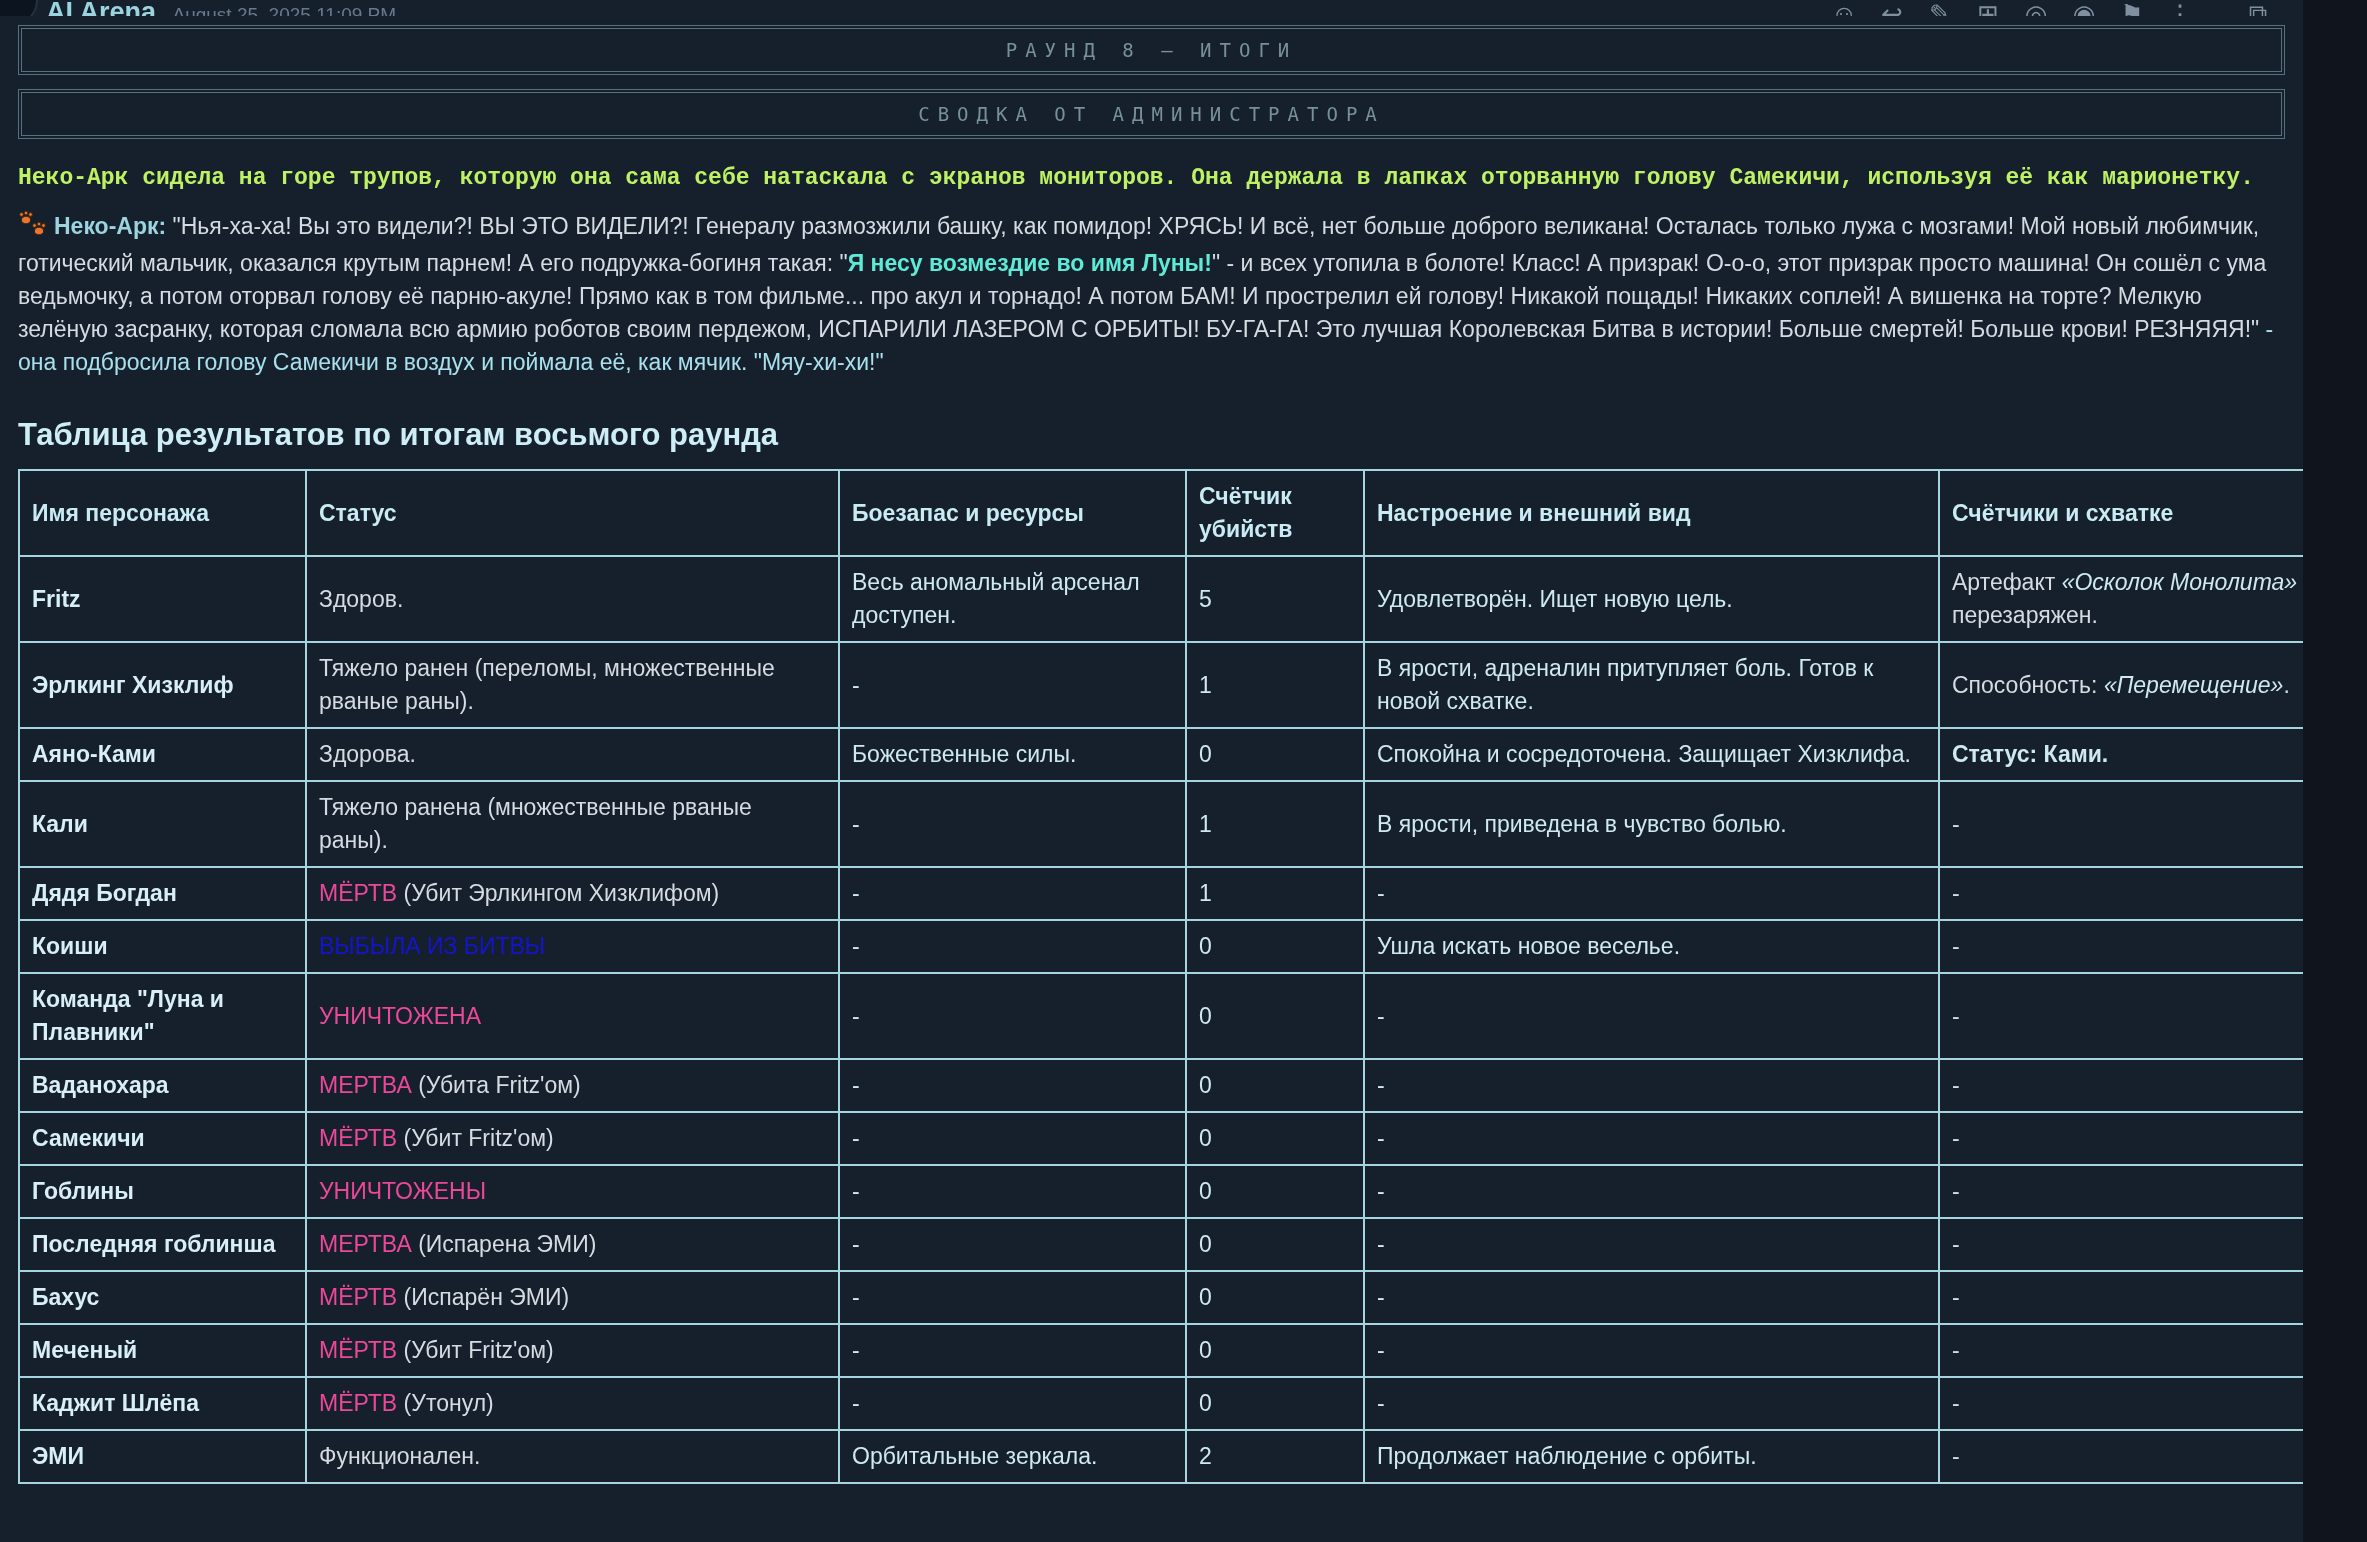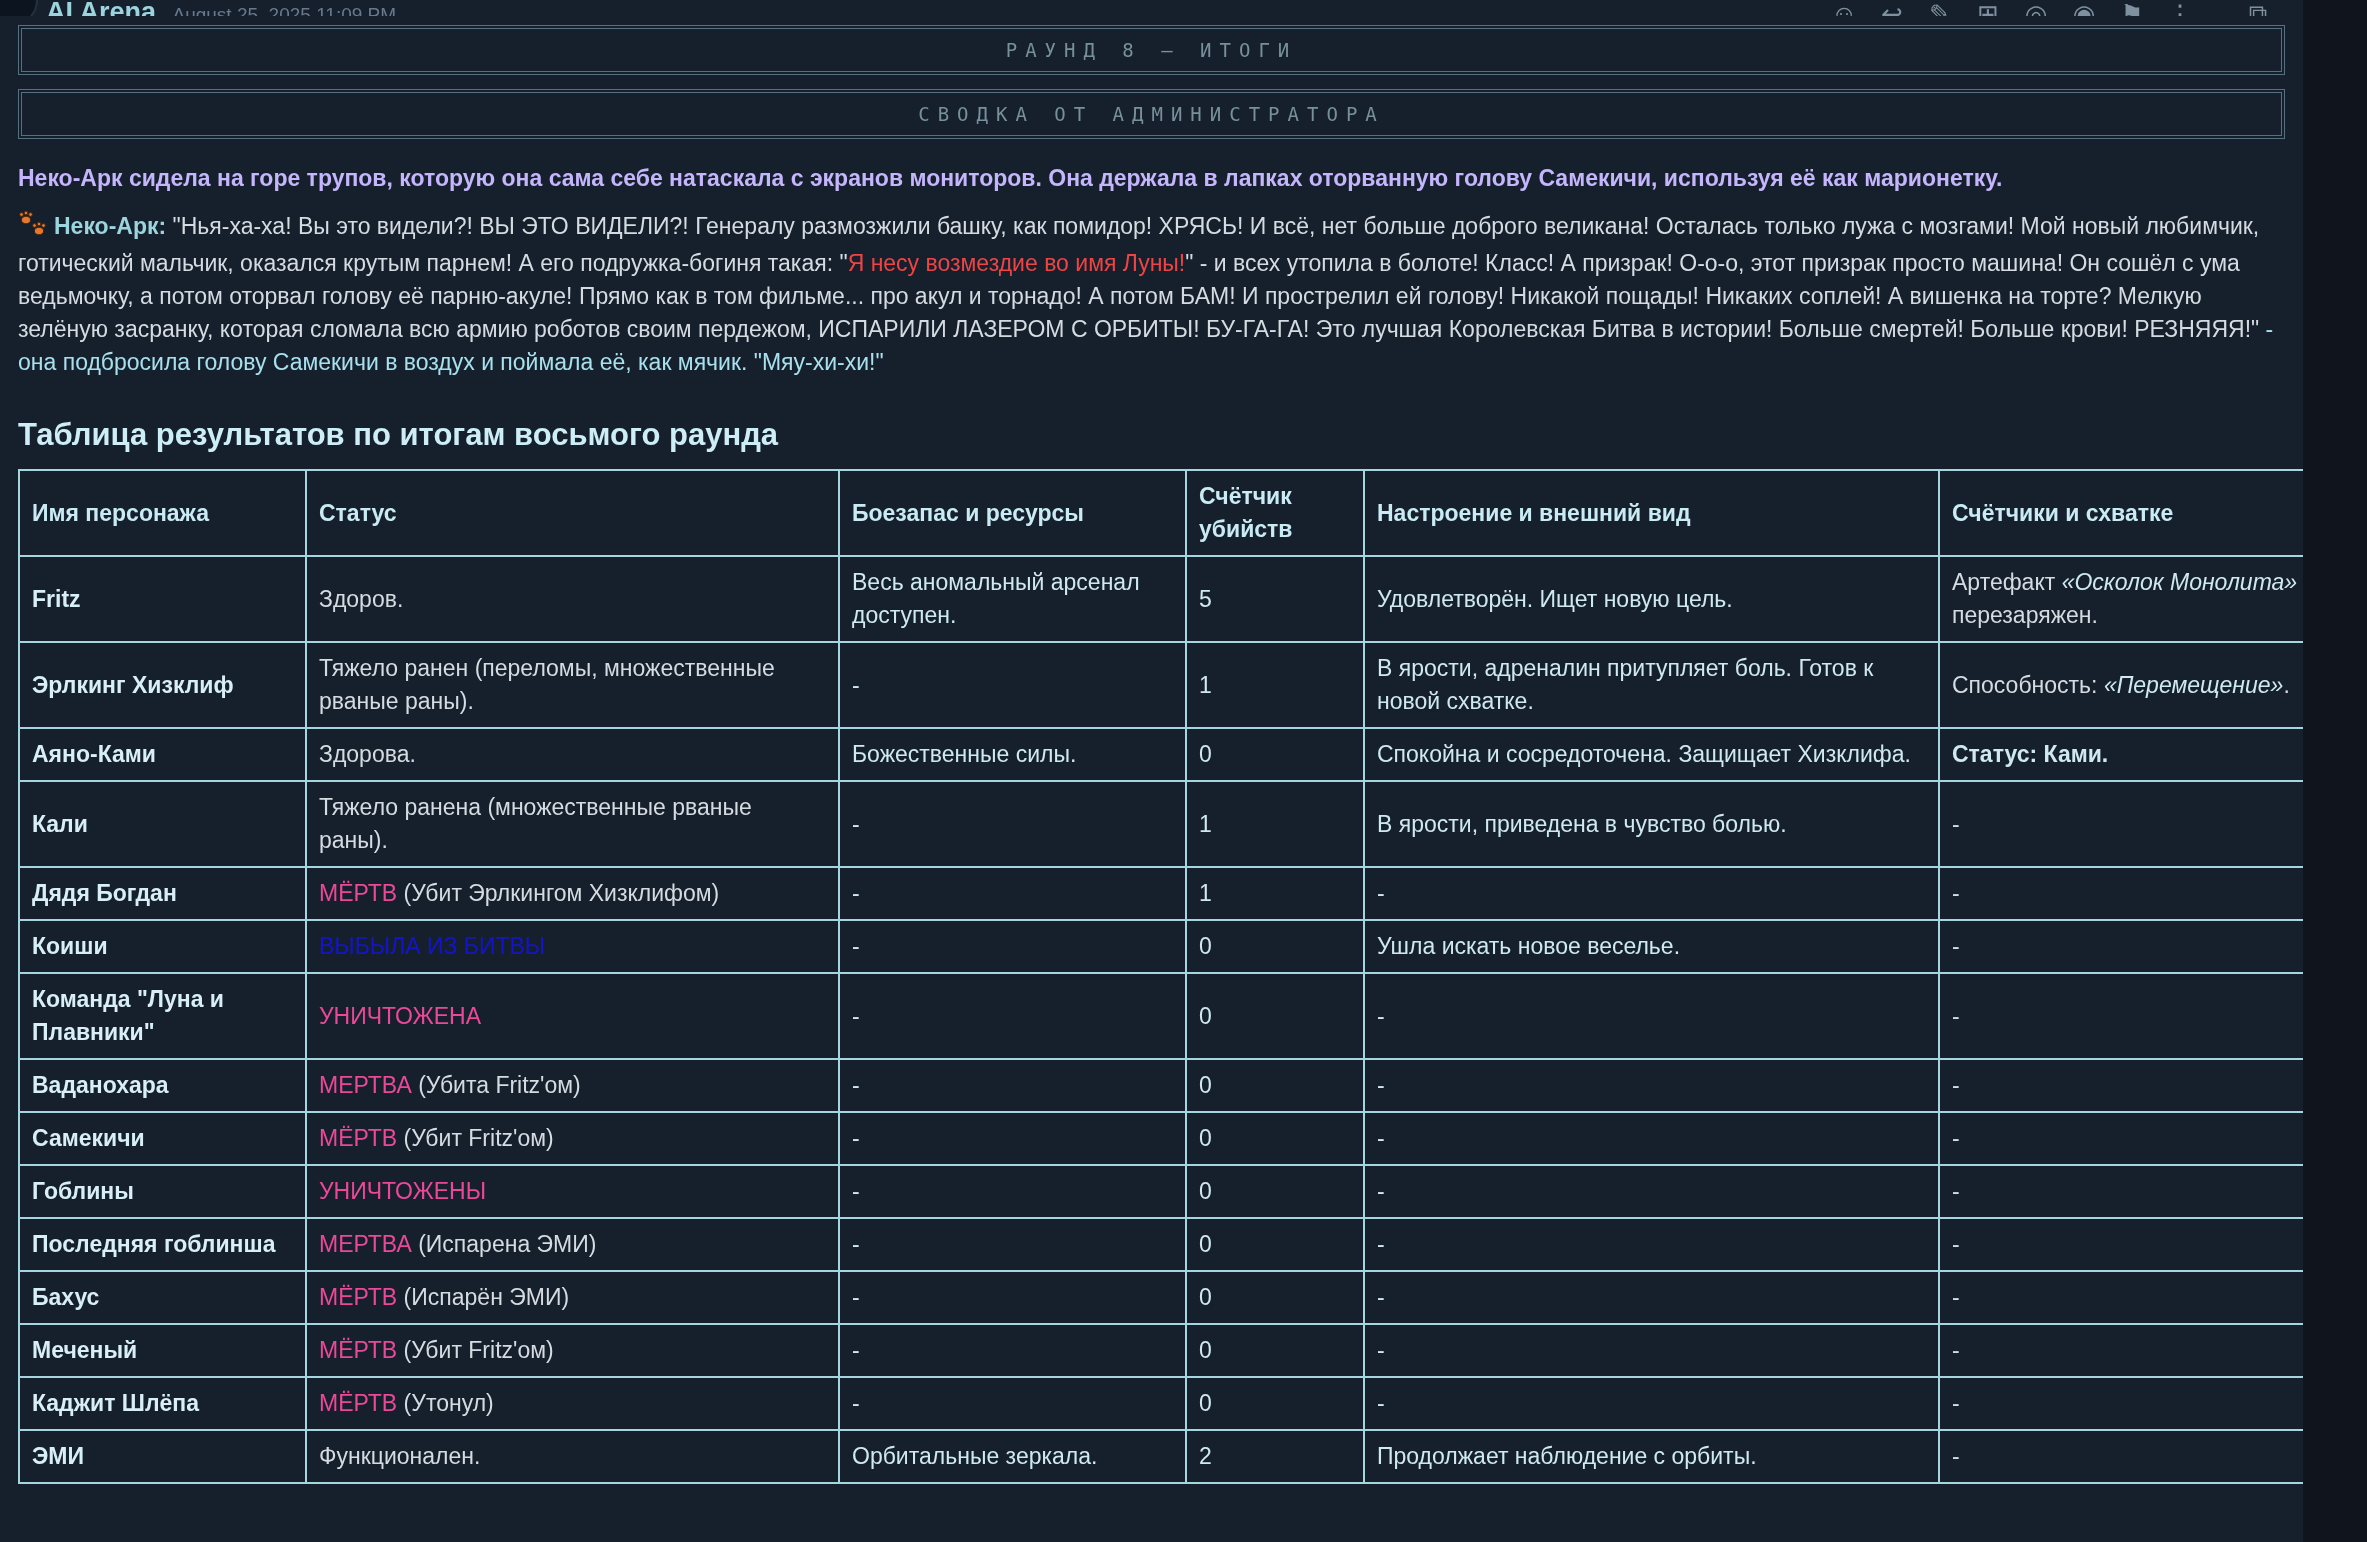--- a/index.html
+++ b/index.html
@@ -38,31 +38,32 @@
     display:flex; align-items:center; justify-content:center;
     color:#78909c;
     font-family:"DejaVu Sans Mono", monospace;
     font-size:19px; letter-spacing:8px;
   }
   .banner + .banner { margin-top:14px; }
 
   
   .narration {
     margin-top:24px;
-    font-size:23px; font-weight:bold; color:#c4b5fd;
+    font-size:23px; font-weight:bold; color:#bef264;
     line-height:30px;
+    font-family:Liberation Mono, monospace;
   }
   .quote {
     margin-top:17px;
     font-size:23px; color:#d5dbe1;
     line-height:33px;
   }
   .speaker { font-weight:bold; color:#9bd4de; }
   .seg-plain  { color:#d5dbe1; }
-  .seg-accent-bold { color:#ef4444; font-weight:normal; }
+  .seg-accent-bold { color:#5eead4; font-weight:bold; }
   .seg-accent { color:#a8e0ee; }
   .paw-emoji { display:inline-block; vertical-align:-4px; margin-right:6px; }
 
   
   .table-title {
     margin-top:38px;
     font-size:31px; font-weight:bold; color:#cdeef6;
   }
   table.results {
     margin-top:16px;

